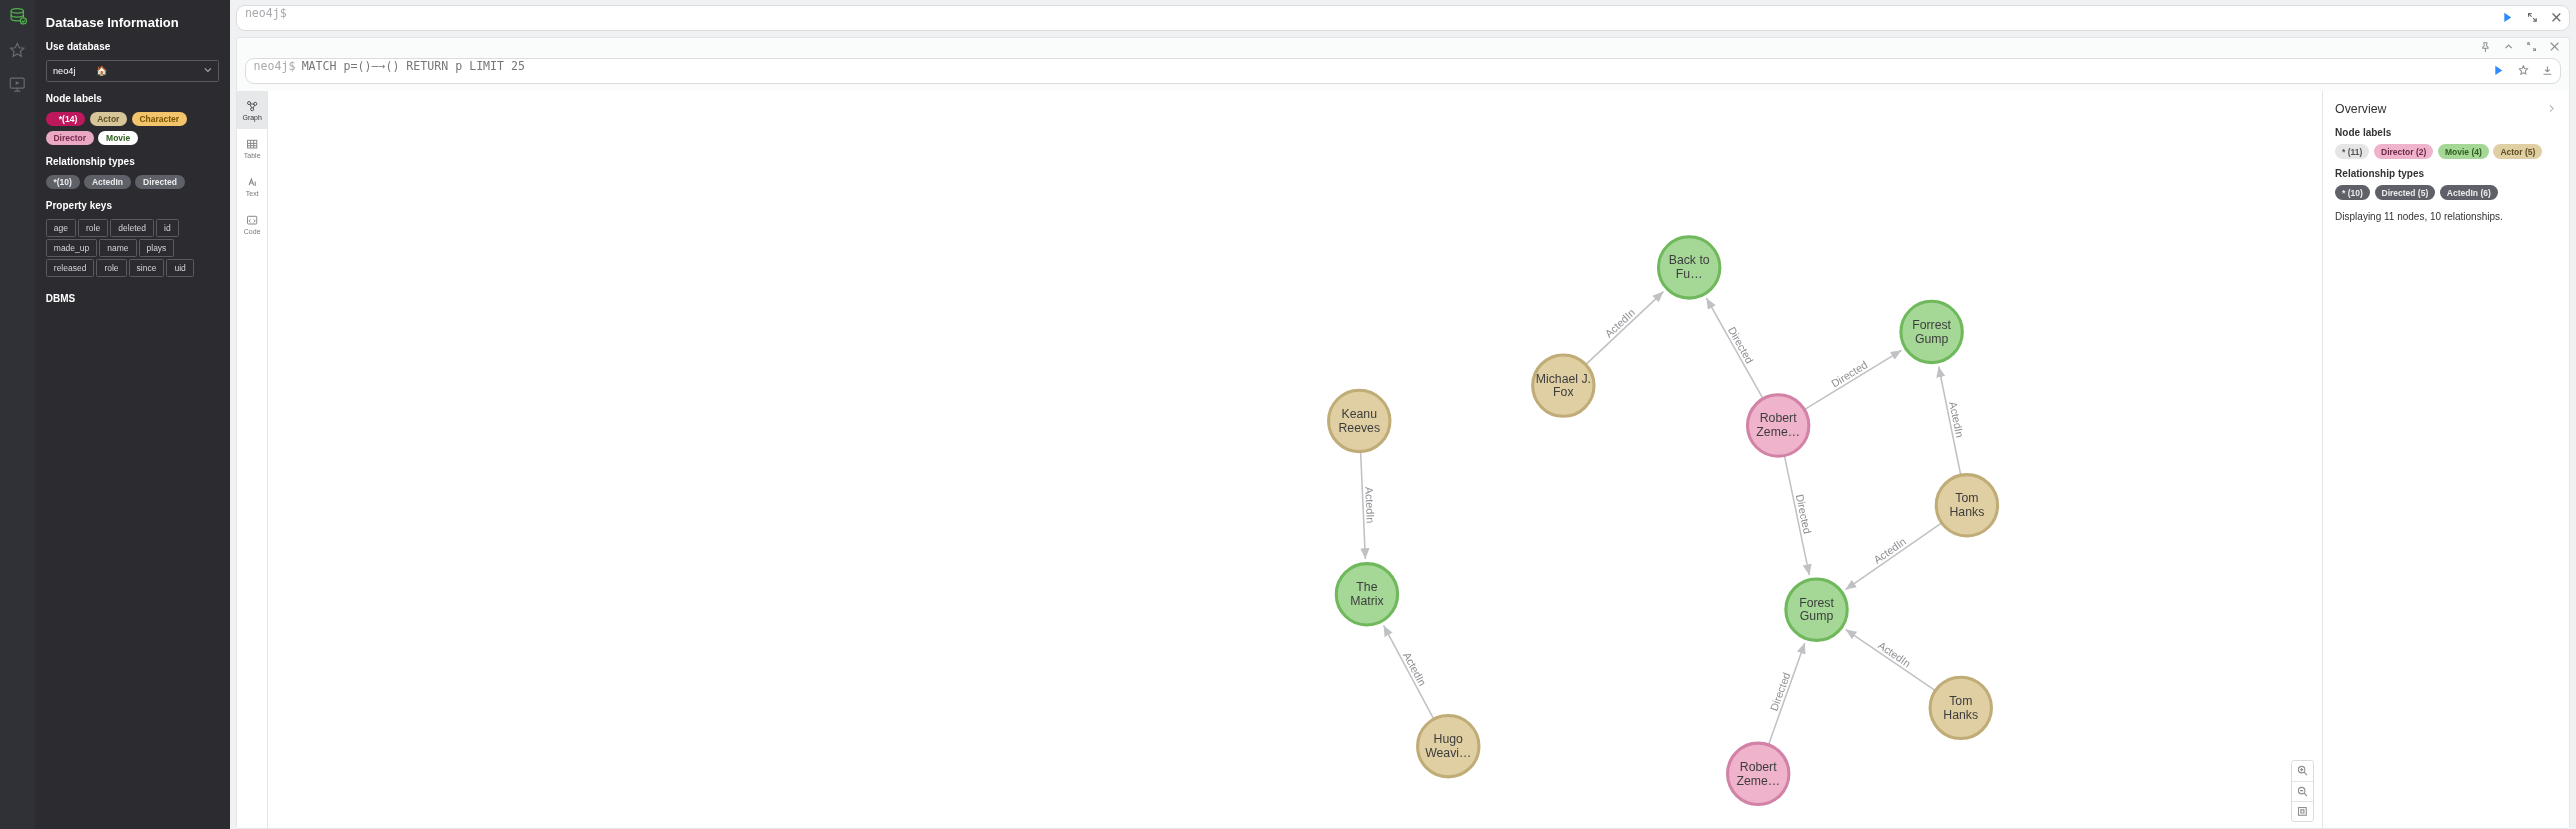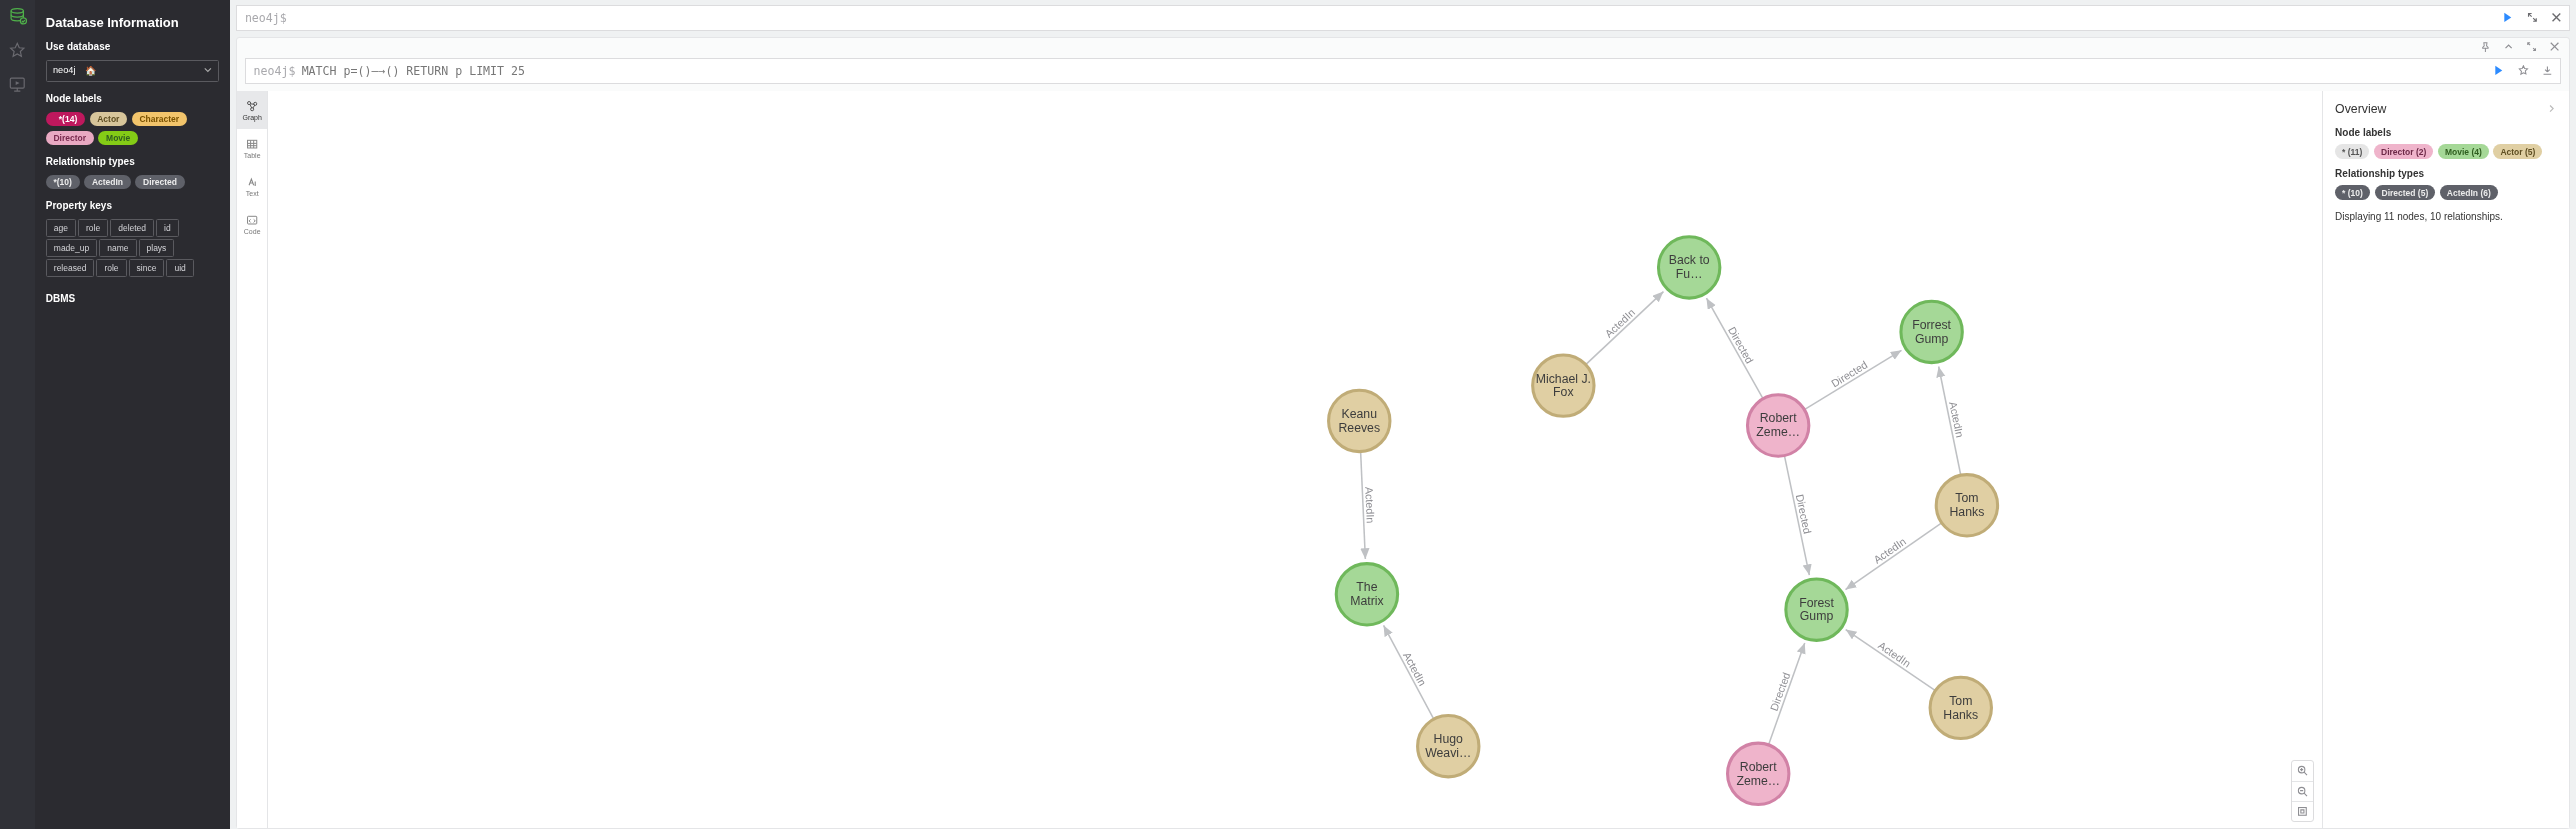--- a/index.html
+++ b/index.html
@@ -29,51 +29,51 @@
     font-size: 10px;
   }
   .sidebar h1 { font-size: 13px; font-weight: 700; }
   .sidebar .section-title { font-size: 10px; font-weight: 700; margin: 10.8px 0 7.7px 0; }
 
   .db-select {
     display: flex; align-items: center; justify-content: space-between;
     border: 0.8px solid #5a5a5f; background: #2b2b30; border-radius: 1.5px;
     padding: 4.6px 6.2px; font-size: 9.2px; cursor: pointer;
   }
-  .db-select .db-name { display:flex; gap:10px; }
+  .db-select .db-name { display:flex; align-items:center; gap:21px; }
 
   .pill-row { display: flex; flex-wrap: wrap; gap: 4.6px; margin-top: 4.6px; }
   .pill {
     display: inline-flex; align-items: center;
     padding: 2.3px 7.7px; border-radius: 770px;
     font-size: 8.5px; font-weight: 600;
     background: #606066; color: #fff;
     cursor: pointer;
   }
   .pill-blue   { background:#be185d; color:#fff;padding-left:13px; }
   .pill-tan    { background:#d7c59a; color:#5e4e22; }
   .pill-orange { background:#f2c46b; color:#7a5200; }
   .pill-pink   { background:#e9a9c2; color:#7a2a4f; }
-  .pill-green  { background:#84cc16; color:#2f5e1f; }
+  .pill-green  { background:#ffffff; color:#2f5e1f; }
 
   .rel-pill, .legend-rel { background:#5f6169; color:#ececec; }
 
   .key-row { display: flex; flex-wrap: wrap; gap: 2px; margin-top: 4.6px; }
   .key-chip {
     border: 0.8px solid #5a5a5f; color: #d5d5d9;
     padding: 3.1px 7px; border-radius: 1.5px; font-size: 8.5px;
     cursor: pointer;
   }
 
   
   .main { flex: 1; display: flex; flex-direction: column; background:#eff1f2; padding:4.6px 6.2px 0 6.2px; gap:6.2px; }
 
   .query-row {
-    display: flex; align-items: center; background: #fff;
-    border: 0.8px solid #dcdcde; border-radius: 0; padding: 0 4.6px 0 7.7px;
+    display: flex; background: #fff;
+    border: 0.8px solid #dcdcde; border-radius: 9px; padding: 0 4.6px 0 7.7px;
     min-height: 26px;
   }
   .prompt { color:#a9a9ad; font-family: ui-monospace,Menlo,Consolas,monospace; font-size: 11.6px; margin-right: 6.2px; }
   .query-input { flex:1; color:#777; font-family: ui-monospace,Menlo,Consolas,monospace; font-size: 11.6px; }
   .row-actions { display:flex; align-items:center; gap:9.2px; }
   .row-actions .icon-btn { width:15.4px; height:15.4px; display:flex; align-items:center; justify-content:center; cursor:pointer; color:#6b6b6f; }
   .row-actions .play { color:#2d8bff; }
 
   .result-card {
     flex:1; display:flex; flex-direction:column; background:#fafbfb;

